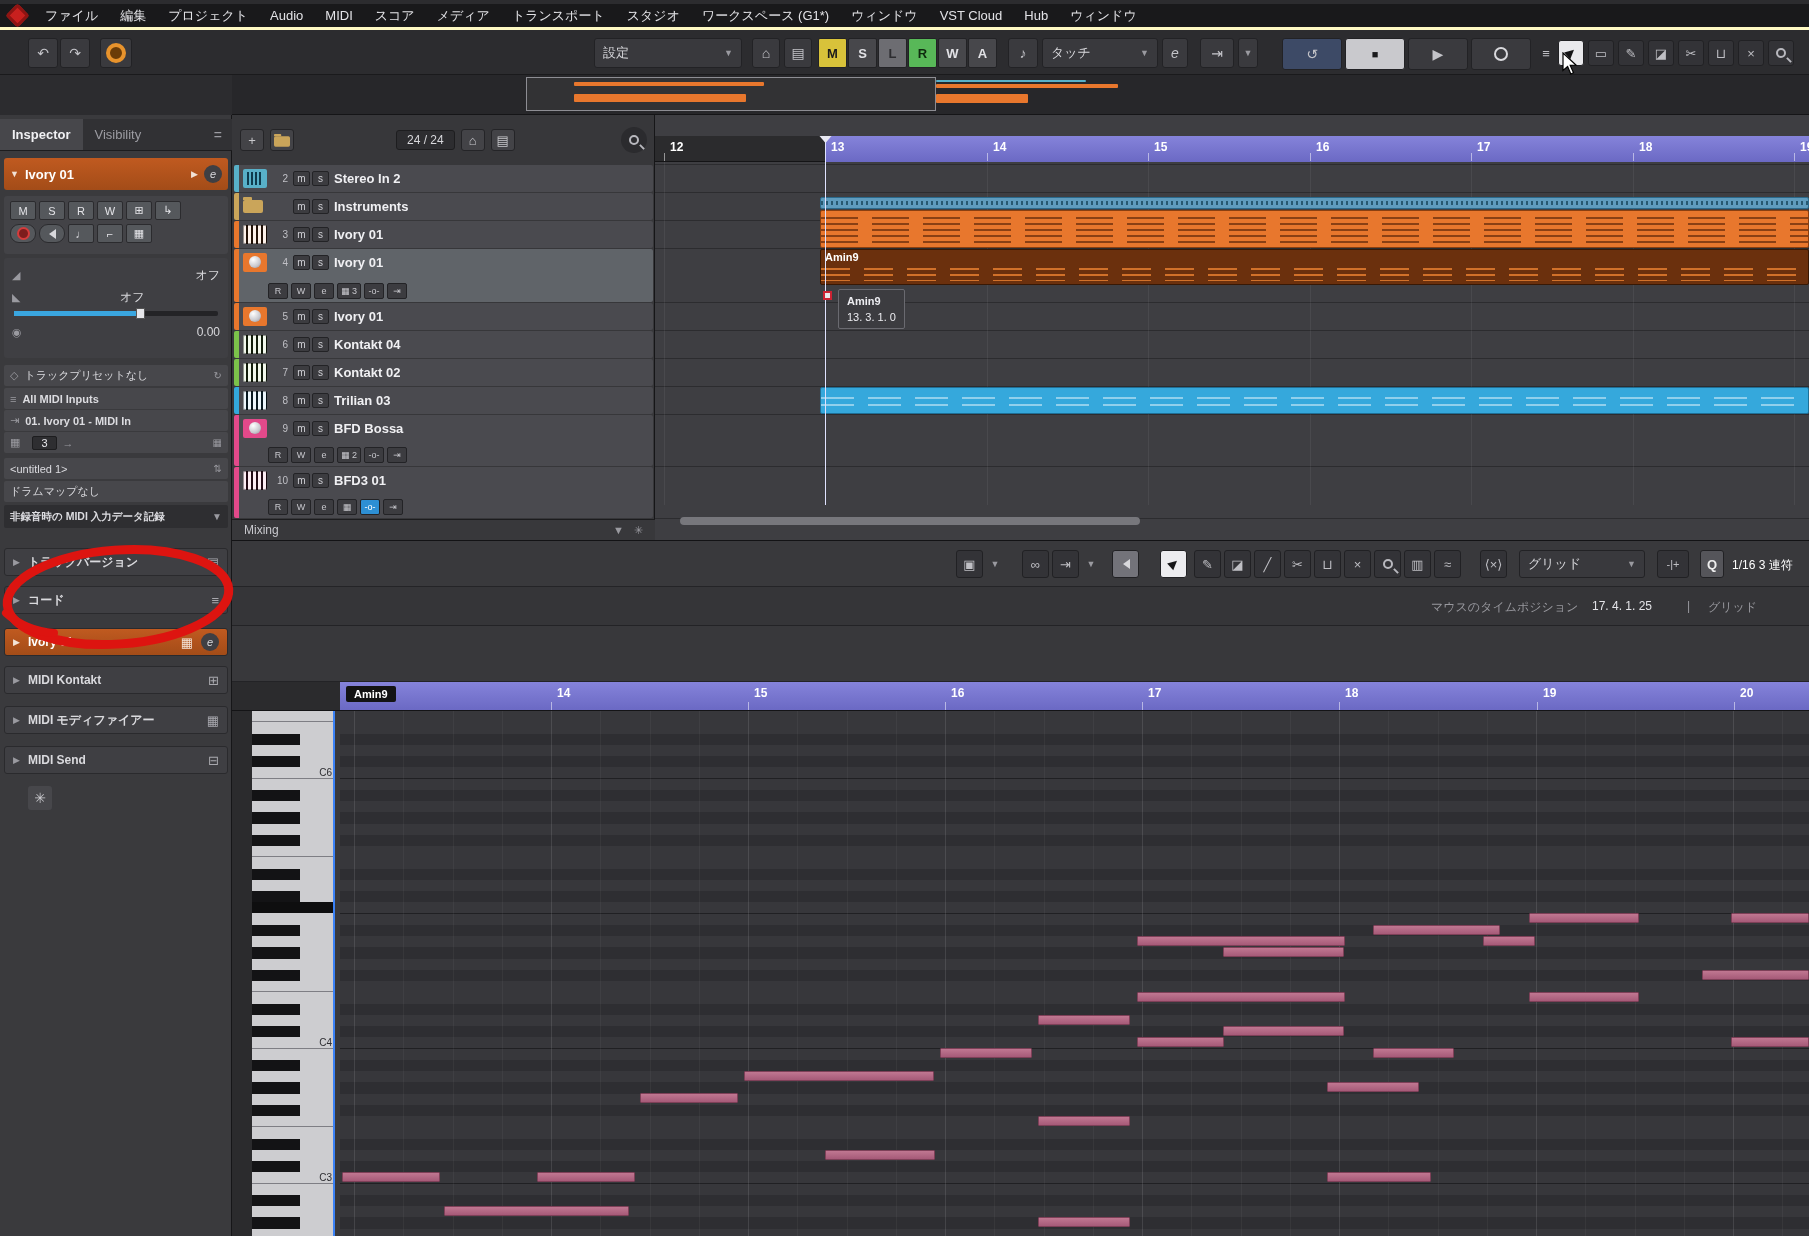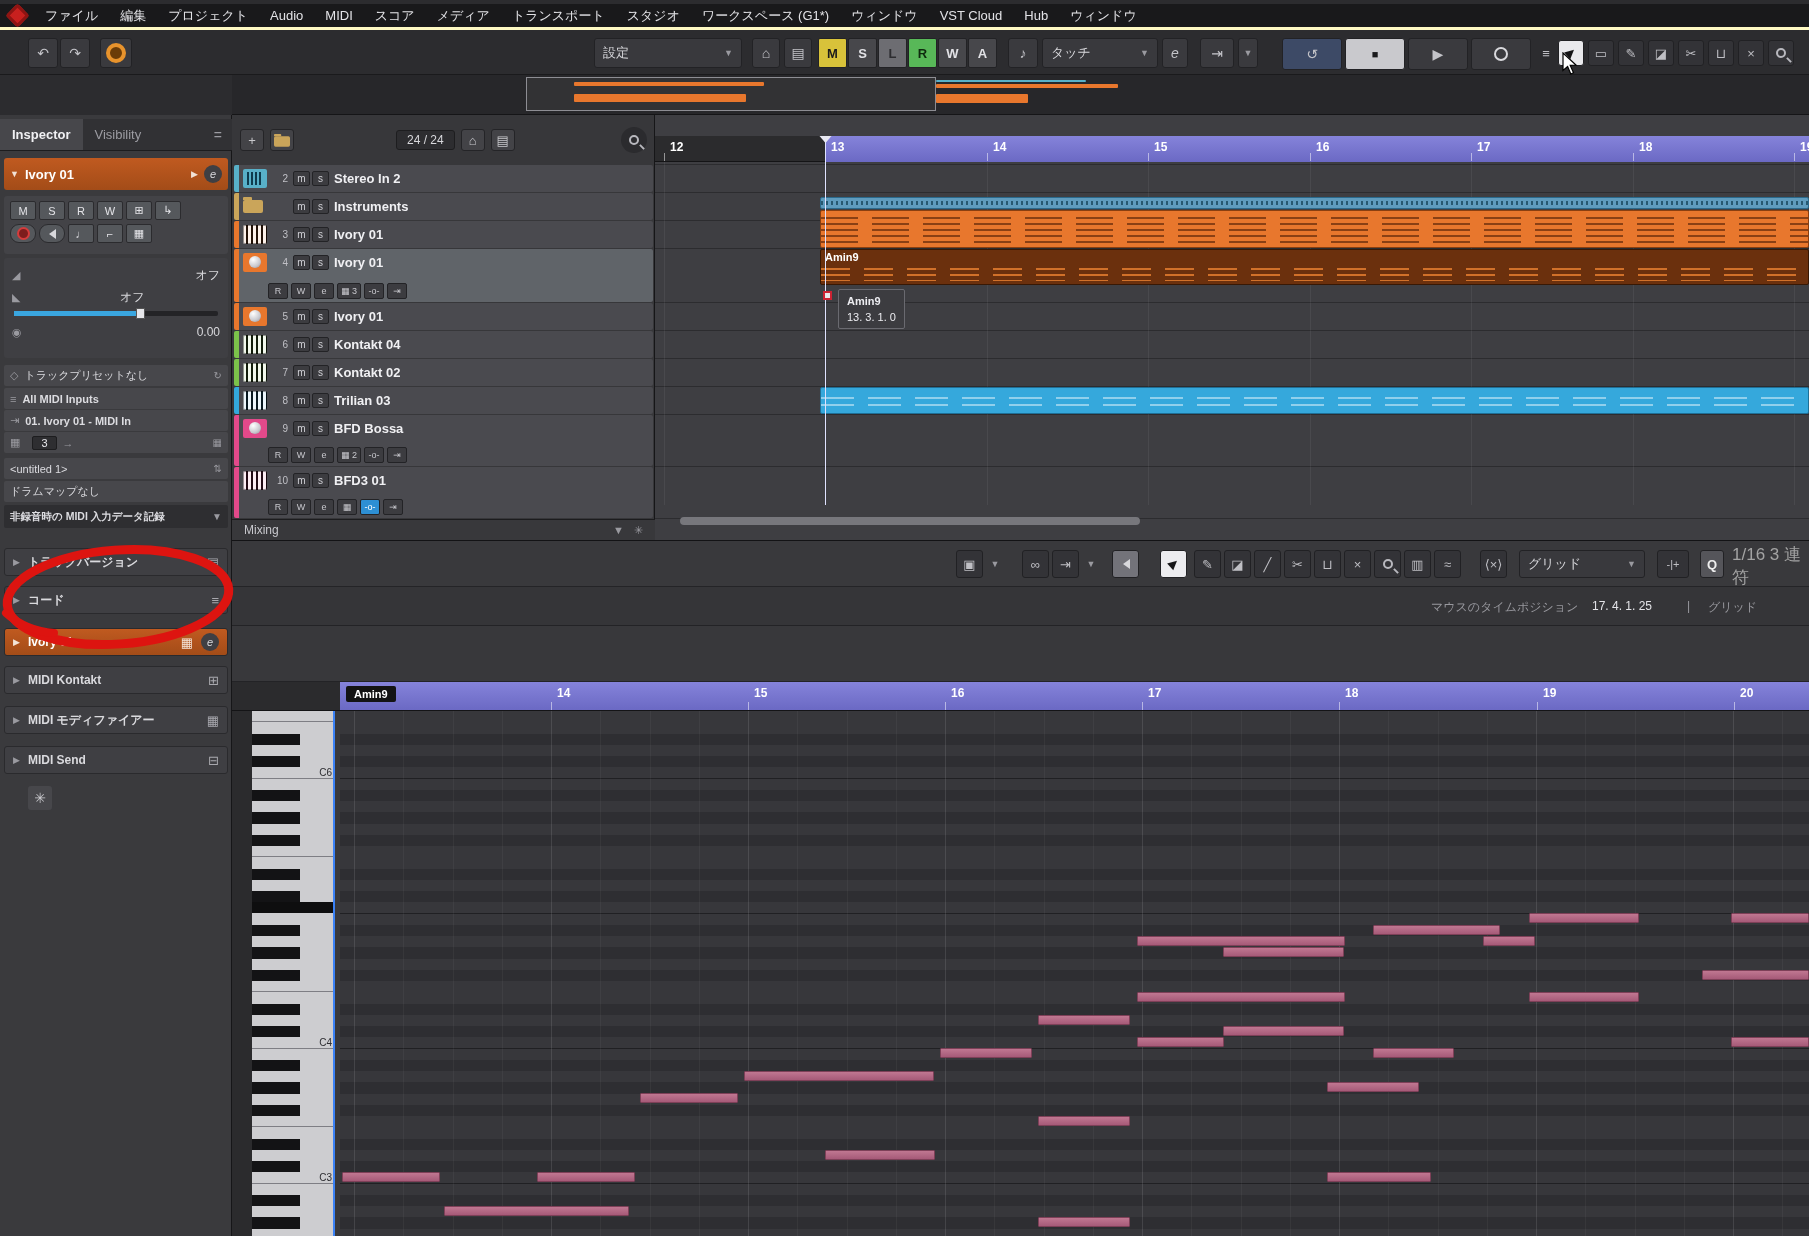--- a/index.html
+++ b/index.html
@@ -629,21 +629,21 @@
         </div>
       <div class="etool" style="left:1172px">▥</div>
       <div class="etool" style="left:1202px">≈</div>
       <div class="etool" style="left:1248px">⟨×⟩</div>
       <div class="tsel" style="left:1287px;top:9px;width:126px;height:28px">
         <span>グリッド</span>
         <span class="caret">▼</span>
       </div>
       <div class="etool" style="left:1425px;width:32px;font-size:11px">-|+</div>
       <div class="etool" style="left:1468px;width:24px;background:#55555a;color:#eee;font-weight:bold">Q</div>
-      <div style="position:absolute;left:1500px;top:2px;color:#a3a3a3;font-size:17px">1/16  3 連符</div>
+      <div style="position:absolute;left:1500px;top:16px;color:#ffffff;font-size:12px">1/16  3 連符</div>
     </div>
 
     <div id="ed-mouserow">
       <span class="mlabel" style="left:1199px">マウスのタイムポジション</span>
       <span class="mval" style="left:1360px">17.  4.  1.  25</span>
       <span class="mlabel" style="left:1455px">|</span>
       <span class="mlabel" style="left:1476px">グリッド</span>
     </div>
 
     <div id="ed-blank"></div>

